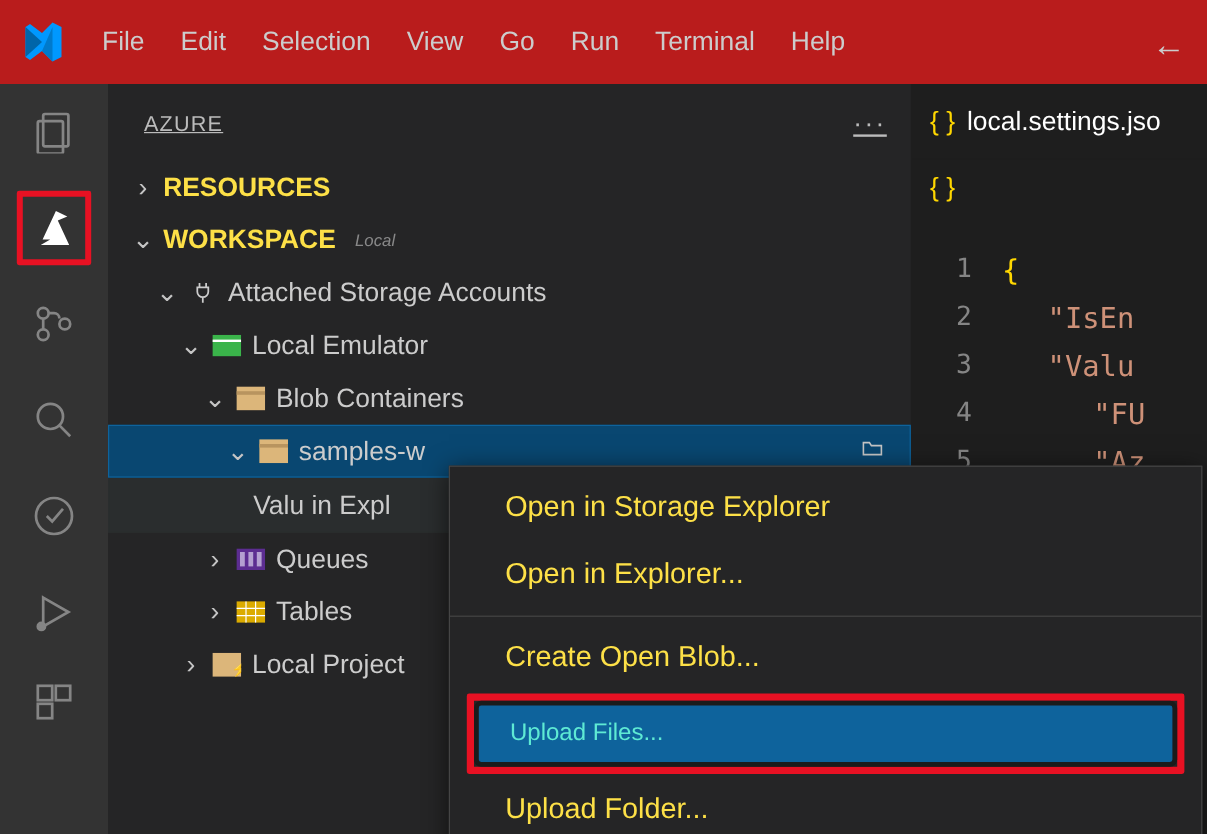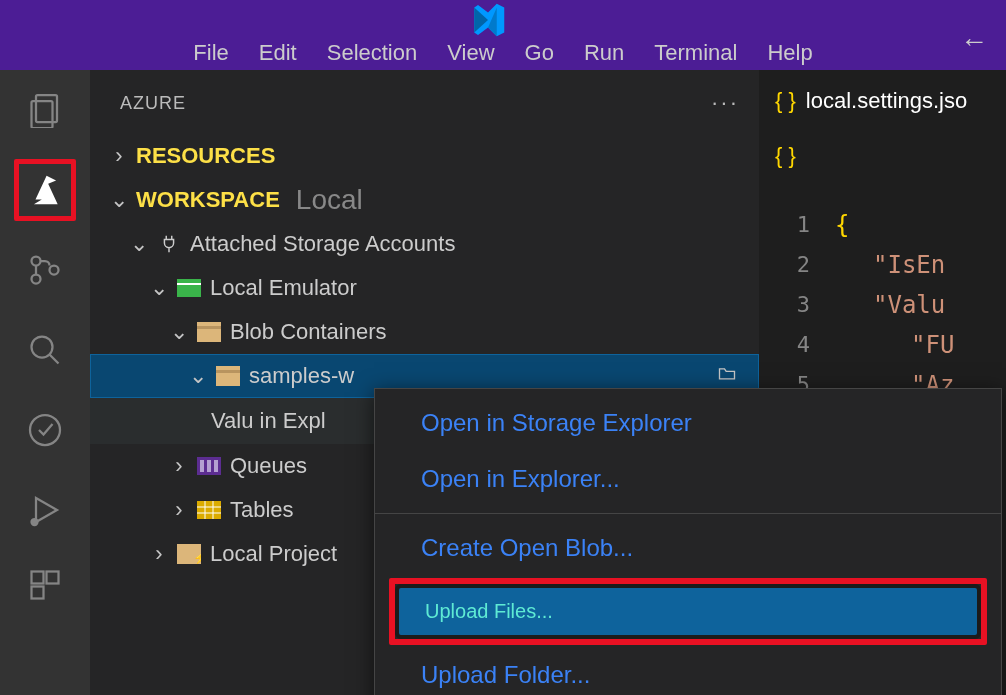--- a/index.html
+++ b/index.html
@@ -10,25 +10,24 @@
     font-size: 20px;
     width: 1006px;
     height: 695px;
     overflow: hidden;
     position: relative;
   }
 
   
   .titlebar {
     height: 70px;
-    background: #4c1d95;
+    background: #b91c1c;
     display: flex;
     align-items: center;
     padding: 0 15px;
-    flex-direction: column;
   }
   .logo {
     width: 40px;
     height: 40px;
     margin-right: 30px;
   }
   .menu {
     display: flex;
     gap: 30px;
   }
@@ -86,40 +85,41 @@
     position: relative;
   }
   .sidebar-header {
     display: flex;
     justify-content: space-between;
     align-items: center;
     padding: 20px 20px 18px 30px;
     color: #bbbbbb;
     font-size: 18px;
     letter-spacing: 1px;
+    text-decoration: underline;
   }
   .ellipsis { color: #bbbbbb; letter-spacing: 2px; font-size: 22px; }
 
   .tree { padding: 0 0 0 0; }
   .tree-row {
     display: flex;
     align-items: center;
     height: 44px;
     padding-left: 10px;
     gap: 8px;
     font-size: 22px;
     color: #cccccc;
   }
   .indent1 { padding-left: 20px; }
   .indent2 { padding-left: 40px; }
   .indent3 { padding-left: 60px; }
   .indent4 { padding-left: 80px; }
   .indent5 { padding-left: 98px; }
   .bold { font-weight: 600; color: #fde047; }
-  .muted { color: #888888; font-size: 28px; margin-left: 8px; }
+  .muted { color: #888888; font-size: 14px; margin-left: 8px; font-style: italic; }
   .chev { display:inline-block; width:18px; text-align:center; color:#c5c5c5; }
   .row-icon { width: 26px; height: 22px; display:inline-flex; align-items:center; justify-content:center; }
 
   .selected-row {
     border: 1px solid #0e639c;
     background: #094771;
   }
   .hover-row {
     background: #2a2d2e;
     border: 1px solid #2a2d2e;
@@ -195,21 +195,21 @@
     width: 628px;
     background: #252526;
     box-shadow: 0 4px 20px rgba(0,0,0,0.6);
     border: 1px solid #454545;
     z-index: 100;
     padding: 6px 0;
   }
   .cm-item {
     padding: 14px 46px;
     font-size: 24px;
-    color: #3b82f6;
+    color: #fde047;
   }
   .cm-sep {
     height: 1px;
     background: #454545;
     margin: 6px 0;
   }
   .cm-highlight-wrap {
     border: 6px solid #e81123;
     border-radius: 2px;
     margin: 2px 14px;

